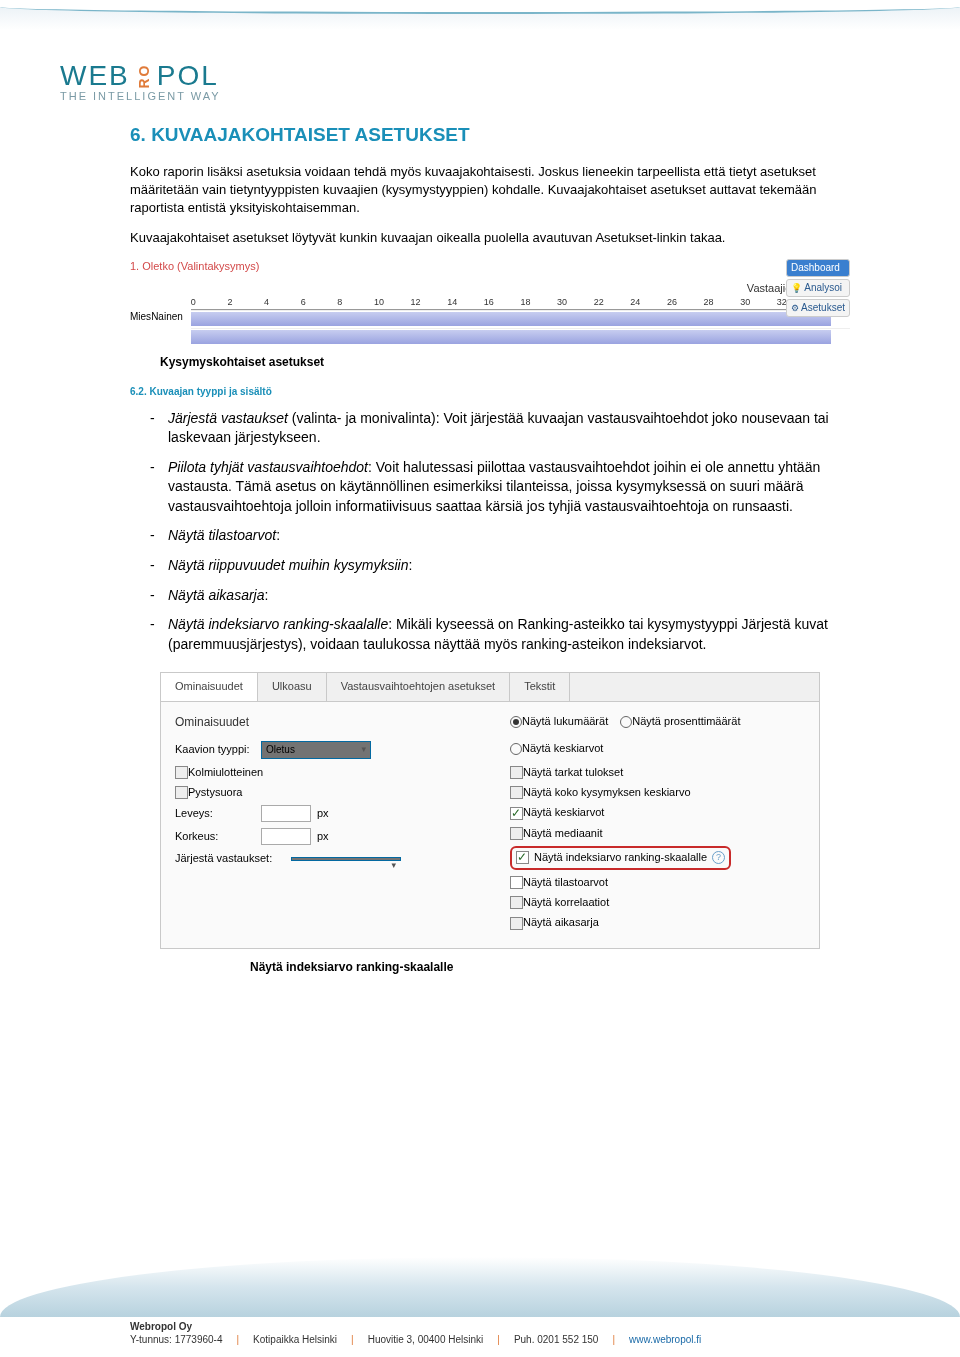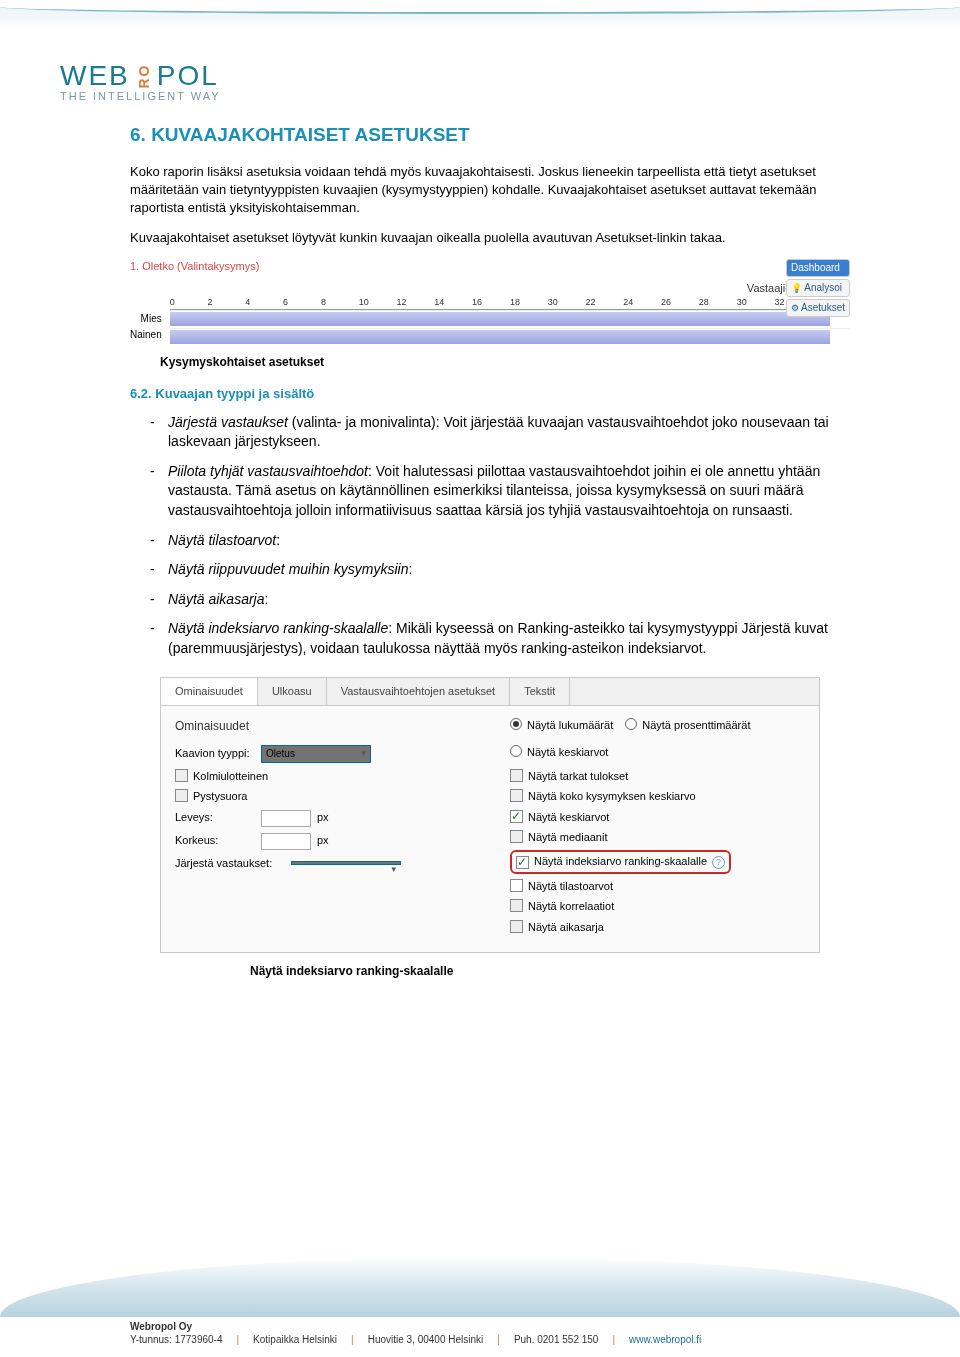--- a/index.html
+++ b/index.html
@@ -7,28 +7,28 @@
   .page { position: relative; min-height: 1357px; padding-bottom: 60px; }
   .top-curve { height: 30px; background: linear-gradient(to bottom, #e8f0f5 0%, #fff 100%); border-top: 2px solid #7ab5c9; border-radius: 0 0 0 0; position: relative; }
   .top-curve::before { content:''; position:absolute; top:-2px; left:0; right:0; height:12px; background:#fff; border-bottom:2px solid #7ab5c9; border-radius: 0 0 50% 50%; }
   .header { padding: 30px 60px 10px; display:flex; align-items:center; }
   .logo { display:flex; align-items:flex-start; flex-direction:column; }
   .logo-main { font-size: 28px; font-weight: 400; letter-spacing: 2px; color: #1a7a8f; font-family: Arial, sans-serif;}
   .logo-main .r { display:inline-block; transform: rotate(-90deg); font-size:14px; color:#e07b3a; font-weight:bold; position:relative; top:-4px; margin:0 1px;}
   .logo-sub { font-size: 11px; letter-spacing: 2px; color: #7a9aa5; margin-top:-2px; }
   .content { padding: 10px 110px 20px 130px; font-size: 13px; line-height: 1.4; }
   .h1 { color: #1a8fb8; font-size: 19px; font-weight: bold; margin-bottom: 14px; }
-  .h2 { color: #1a8fb8; font-size: 13px; font-weight: bold; margin: 14px 0 10px; }
+  .h2 { color: #1a8fb8; font-size: 10px; font-weight: bold; margin: 14px 0 10px; }
   p { margin-bottom: 12px; }
   .fig { margin: 12px 0 8px; }
   .fig1 { border: none; background:#fff; position:relative; font-size:11px; }
   .fig1-top { color:#d34a4a; font-size:11px; margin-bottom:6px;}
   .fig1-sub { color:#333; font-size:11px; text-align:right;}
   .chart-wrap { display:flex; gap:8px; }
-  .chart-lbls { display:flex; flex-direction:column; justify-content:space-around; font-size:10px; text-align:right; padding-top:14px; padding-bottom:2px;}
+  .chart-lbls { display:flex; flex-direction:row; justify-content:space-around; font-size:10px; text-align:right; padding-top:14px; padding-bottom:2px;}
   .chart { flex:1; }
   .axis { display:flex; font-size:9px; color:#333; border-bottom:1px solid #999; }
   .axis span { flex:1; text-align:left; }
   .bar-row { height:18px; display:flex; align-items:center; border-top:1px solid #eee;}
   .bar { height:14px; background: linear-gradient(to bottom,#c7cdf0,#9aa3e0);}
   .side-btns { position:absolute; right:0; top:0; font-size:10px; }
   .side-btns div { margin-bottom:2px; padding:1px 4px; background:#f4f4f4; border:1px solid #ccc; border-radius:3px; color:#2a5a8f;}
   .side-btns .dash { background:#3a7fcf; color:#fff;}
   .side-btns .gear::before { content:'⚙'; margin-right:2px; font-size:9px;}
   .side-btns .bulb::before { content:'💡'; margin-right:2px; font-size:9px;}
@@ -47,21 +47,21 @@
   .row { display:flex; align-items:center; margin-bottom:6px; font-size:11px; gap:6px;}
   .row label { min-width:80px; }
   .sel { border:1px solid #0369a1; background:#737373; padding:1px 18px 1px 4px; font-size:10px; min-width:110px; position:relative; display:inline-block;}
   .sel::after { content:'▾'; position:absolute; right:4px; font-size:9px; color:#555;}
   .input { border:1px solid #aaa; background:#fff; width:50px; padding:1px 3px; font-size:11px; display:inline-block; height:17px;}
   .cb { width:13px; height:13px; border:1px solid #888; background:#fff; display:inline-block; vertical-align:middle; position:relative;}
   .cb.disabled { background:#eee; }
   .cb.checked::after { content:'✓'; position:absolute; top:-3px; left:0; font-size:12px; color:#2a6a2a;}
   .radio { width:12px; height:12px; border:1px solid #666; border-radius:50%; display:inline-block; vertical-align:middle; position:relative;}
   .radio.checked::after { content:''; width:6px; height:6px; background:#333; border-radius:50%; position:absolute; top:2px; left:2px;}
-  .opt { display:flex; gap:5px; margin-bottom:5px; font-size:11px;}
+  .opt { display:flex; align-items:center; margin-bottom:5px; font-size:11px;}
   .radios { display:flex; gap:12px; margin-bottom:8px; flex-wrap:wrap;}
   .radios .opt { margin-bottom:0; }
   .highlight { border:2px solid #c82a2a; border-radius:6px; padding:2px 4px; display:inline-flex; align-items:center; gap:5px;}
   .help { display:inline-block; width:13px; height:13px; border:1px solid #6a9fc9; border-radius:50%; color:#6a9fc9; font-size:9px; text-align:center; line-height:11px;}
   .caption2 { font-weight:bold; font-size:12px; margin: 8px 0 30px 120px;}
   .footer-wave { position:absolute; bottom:40px; left:0; right:0; height:60px; background: linear-gradient(to bottom, transparent 0%, #d5e5ed 50%, #b7d2de 100%); border-radius: 50% 50% 0 0 / 60px 60px 0 0;}
   .footer { position:absolute; bottom:12px; left:130px; right:40px; font-size:10px; color:#333;}
   .footer .name { font-weight:bold; margin-bottom:2px;}
   .footer .line { display:flex; gap:14px; flex-wrap:wrap; align-items:center;}
   .footer .sep { color:#e07b3a; }

